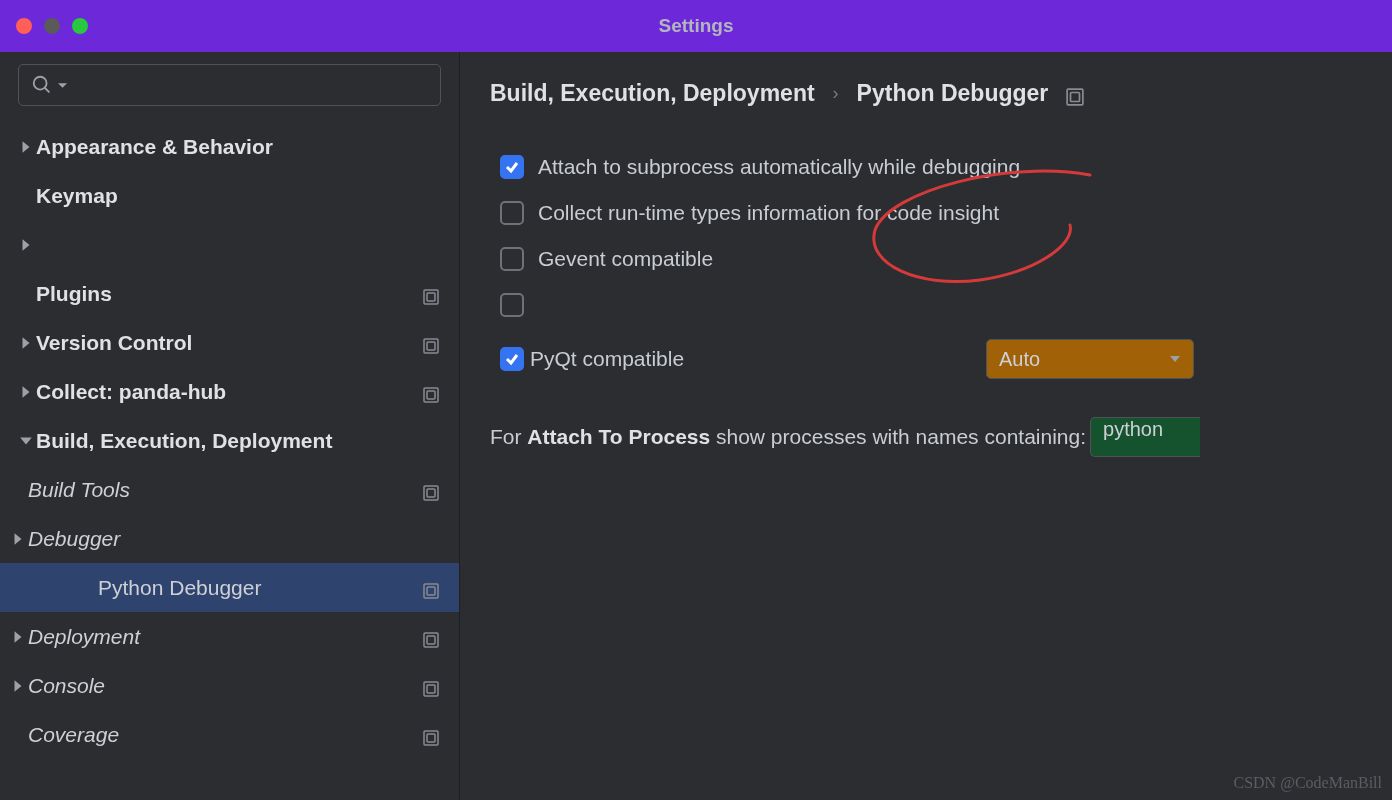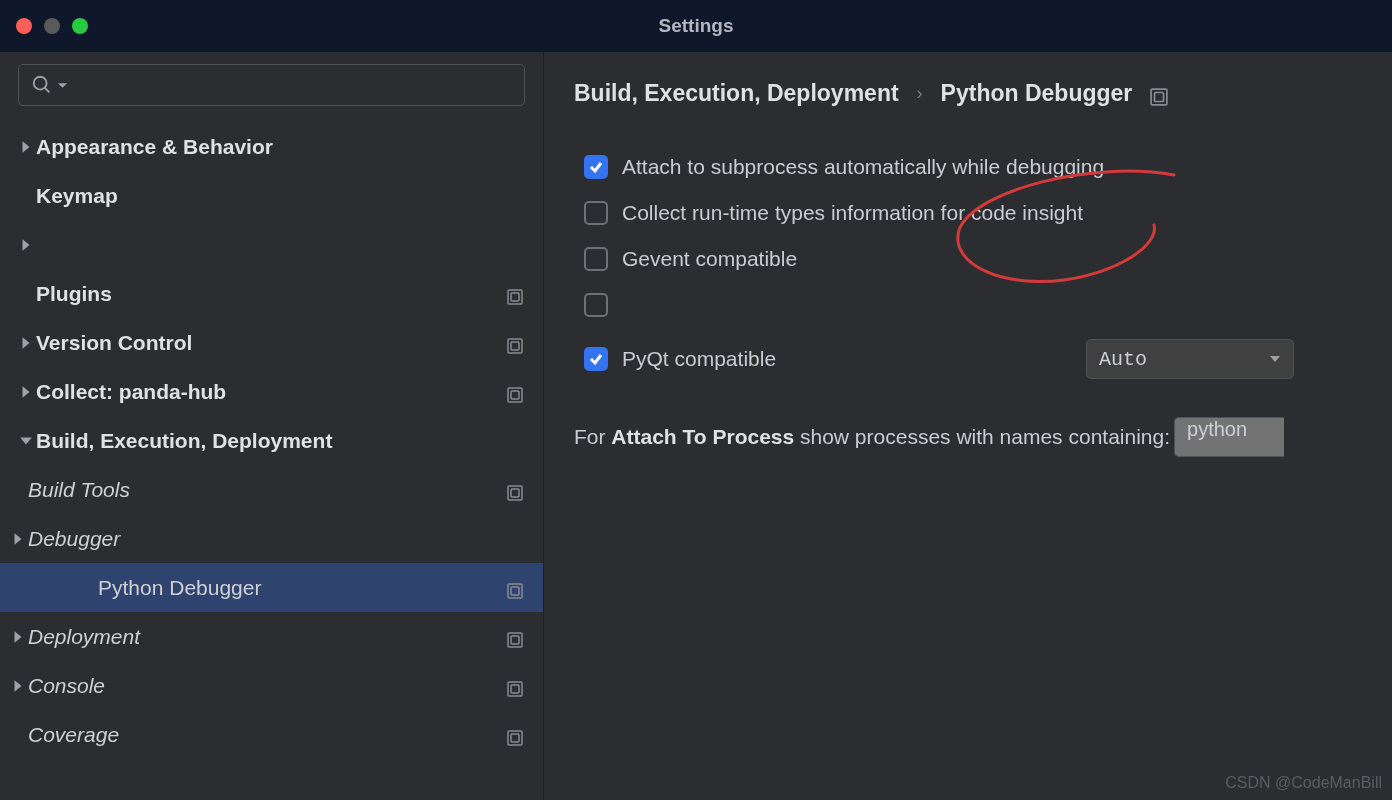--- a/index.html
+++ b/index.html
@@ -11,21 +11,21 @@
       height: 800px;
       overflow: hidden;
       position: relative;
     }
     .titlebar {
       height: 52px;
       display: flex;
       align-items: center;
       padding: 0 16px;
       position: relative;
-      background: #0f172a;
+      background: #6d28d9;
     }
     .traffic-lights {
       display: flex;
       gap: 12px;
       align-items: center;
     }
     .traffic-light {
       width: 16px;
       height: 16px;
       border-radius: 50%;
@@ -39,21 +39,21 @@
       transform: translateX(-50%);
       font-size: 19px;
       font-weight: 600;
       color: #b2b6bd;
     }
     .main {
       display: flex;
       height: calc(100% - 52px);
     }
     .sidebar {
-      width: 544px;
+      width: 460px;
       border-right: 1px solid #1e1f22;
       padding: 12px 0 0 0;
       display: flex;
       flex-direction: column;
     }
     .search-wrap {
       padding: 0 18px 16px 18px;
     }
     .search {
       width: 100%;
@@ -175,58 +175,57 @@
     .checkbox.checked svg {
       width: 16px;
       height: 16px;
       stroke: #fff;
       stroke-width: 3;
       fill: none;
     }
     .pyqt-row {
       display: flex;
       align-items: center;
-      gap: 14px;
+      gap: 6px;
       padding-left: 10px;
       margin-top: 20px;
       margin-bottom: 38px;
     }
     .pyqt-row .label {
       font-size: 21px;
       color: #c9ccd3;
       flex: 1;
       max-width: 450px;
     }
     .select {
       width: 208px;
       height: 40px;
-      background: #404040;
+      background: #a16207;
       border: 1px solid #4f5258;
       border-radius: 5px;
       display: flex;
       align-items: center;
       padding: 0 12px;
       font-size: 20px;
       color: #ced0d6;
       justify-content: space-between;
       cursor: pointer;
-      font-family: Liberation Mono, monospace;
     }
     .select svg { width: 12px; height: 12px; fill: #9da0a8; }
     .attach-row {
       display: flex;
       align-items: center;
       gap: 4px;
       font-size: 21px;
       color: #c9ccd3;
     }
     .attach-row strong { font-weight: 700; color: #dfe1e5; }
     .text-input {
       height: 40px;
-      background: #737373;
+      background: #14532d;
       border: 1px solid #4f5258;
       border-radius: 5px 0 0 5px;
       padding: 0 12px;
       font-size: 20px;
       color: #ced0d6;
       width: 110px;
       border-right: none;
     }
     .annotation {
       position: absolute;
@@ -236,21 +235,21 @@
       height: 130px;
       pointer-events: none;
     }
     .annotation svg { width: 100%; height: 100%; overflow: visible; }
     .watermark {
       position: absolute;
       bottom: 8px;
       right: 10px;
       font-size: 16px;
       color: #5a5d63;
-      font-family: Liberation Sans, sans-serif;
+      font-family: Liberation Serif, serif;
     }
   </style>
 </head>
 <body>
 
 <div class="titlebar">
   <div class="traffic-lights">
     <div class="traffic-light tl-close"></div>
     <div class="traffic-light tl-min"></div>
     <div class="traffic-light tl-max"></div>

